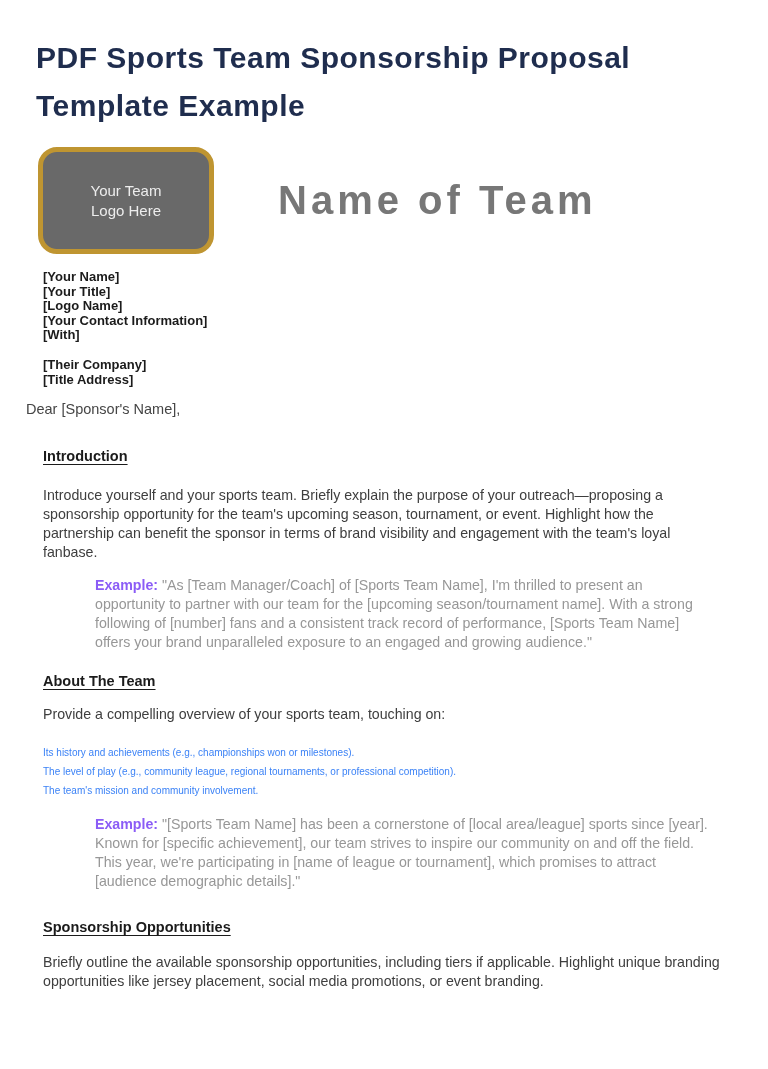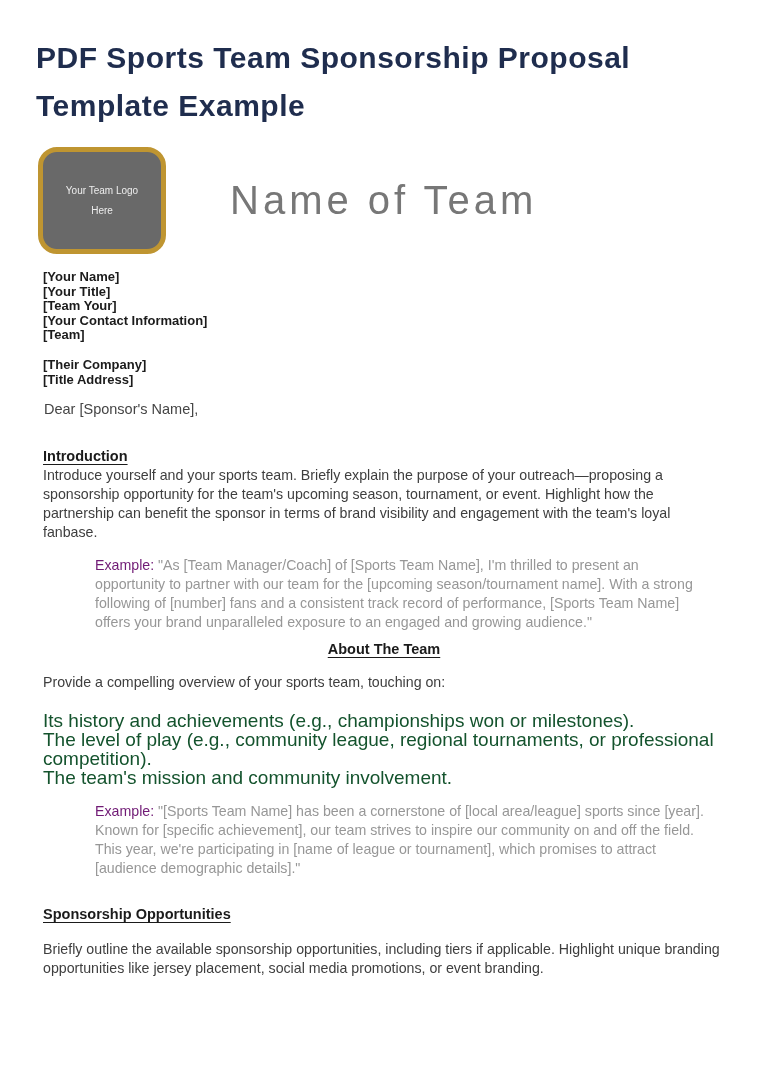--- a/index.html
+++ b/index.html
@@ -24,121 +24,121 @@
     letter-spacing: 0.5px;
     color: #1f2d4e;
   }
   .logo-row {
     display: flex;
     align-items: center;
     margin: 17px 0 0 38px;
   }
   .logo-box {
     box-sizing: border-box;
-    width: 128px;
+    width: 176px;
     height: 107px;
     background: #696969;
     border: 5px solid #bf9531;
     border-radius: 19px;
     display: flex;
     align-items: center;
     justify-content: center;
     text-align: center;
     color: #ededed;
-    font-size: 10px;
+    font-size: 15px;
     line-height: 20px;
   }
   .team-name {
     margin-left: 64px;
     font-size: 40px;
-    font-weight: 400;
+    font-weight: 700;
     letter-spacing: 4px;
     color: #777777;
     white-space: nowrap;
   }
   .address-block {
     margin: 16px 43px 0 43px;
     font-size: 13px;
     line-height: 14.6px;
     font-weight: 700;
     color: #1b1b1b;
   }
   .address-block.recipient { margin-top: 15px; }
   .address-line { display: block; }
   .salutation {
-    margin: 13px 43px 0 44px;
+    margin: 13px 43px 0 26px;
     font-size: 14.5px;
     line-height: 19px;
     font-weight: 400;
     color: #454545;
   }
   .section-heading {
     margin: 27px 43px 0 43px;
     font-size: 14.5px;
     line-height: 19px;
     font-weight: 700;
     color: #1b1b1b;
     text-decoration: underline;
     text-underline-offset: 3px;
   }
   .para {
-    margin: 0 43px 0 43px;
+    margin: 20px 43px 0 43px;
     font-size: 14.2px;
     line-height: 19px;
     font-weight: 400;
     color: #3e3e3e;
   }
-  .list-lines { margin: 19px 43px 0 43px; font-size: 19px; line-height: 19px; color: #14532d; }
+  .list-lines { margin: 19px 43px 0 43px; font-size: 10px; line-height: 19px; color: #3b82f6; }
   .list-lines .line { display: block; }
   .example {
     margin: 14px 60px 0 95px;
     font-size: 14.2px;
     line-height: 19px;
     color: #979797;
   }
   .example .example-label {
-    font-weight: 400;
-    color: #701a75;
+    font-weight: 700;
+    color: #8b5cf6;
   }
   .sp1 { margin-top: 28px; }
 </style>
 </head>
 <body>
 
 <div class="page">
 
   <h1 class="doc-title">PDF Sports Team Sponsorship Proposal Template Example</h1>
 
   <div class="logo-row">
     <div class="logo-box">
       <span style="display:inline-block; max-width:90px;">Your Team Logo Here</span>
     </div>
     <div class="team-name">Name of Team</div>
   </div>
 
   <div class="address-block sender">
     <span class="address-line">[Your Name]</span>
     <span class="address-line">[Your Title]</span>
-    <span class="address-line">[Team Your]</span>
+    <span class="address-line">[Logo Name]</span>
     <span class="address-line">[Your Contact Information]</span>
-    <span class="address-line">[Team]</span>
+    <span class="address-line">[With]</span>
   </div>
 
   <div class="address-block recipient">
     <span class="address-line">[Their Company]</span>
     <span class="address-line">[Title Address]</span>
   </div>
 
   <p class="salutation">Dear [Sponsor's Name],</p>
 
   <h2 class="section-heading sp1">Introduction</h2>
   <p class="para">Introduce yourself and your sports team. Briefly explain the purpose of your outreach—proposing a sponsorship opportunity for the team's upcoming season, tournament, or event. Highlight how the partnership can benefit the sponsor in terms of brand visibility and engagement with the team's loyal fanbase.</p>
   <p class="example"><span class="example-label">Example:</span><span> "As [Team Manager/Coach] of [Sports Team Name], I'm thrilled to present an opportunity to partner with our team for the [upcoming season/tournament name]. With a strong following of [number] fans and a consistent track record of performance, [Sports Team Name] offers your brand unparalleled exposure to an engaged and growing audience."</span></p>
 
-  <h2 class="section-heading" style="margin-top:8px;text-align:center;">About The Team</h2>
+  <h2 class="section-heading" style="margin-top:20px;">About The Team</h2>
   <p class="para" style="margin-top:14px;">Provide a compelling overview of your sports team, touching on:</p>
   <div class="list-lines">
     <span class="line">Its history and achievements (e.g., championships won or milestones).</span>
     <span class="line">The level of play (e.g., community league, regional tournaments, or professional competition).</span>
     <span class="line">The team's mission and community involvement.</span>
   </div>
   <p class="example" style="margin-top:15px;"><span class="example-label">Example:</span><span> "[Sports Team Name] has been a cornerstone of [local area/league] sports since [year]. Known for [specific achievement], our team strives to inspire our community on and off the field. This year, we're participating in [name of league or tournament], which promises to attract [audience demographic details]."</span></p>
 
   <h2 class="section-heading">Sponsorship Opportunities</h2>
   <p class="para" style="margin-top:16px;">Briefly outline the available sponsorship opportunities, including tiers if applicable. Highlight unique branding opportunities like jersey placement, social media promotions, or event branding.</p>

